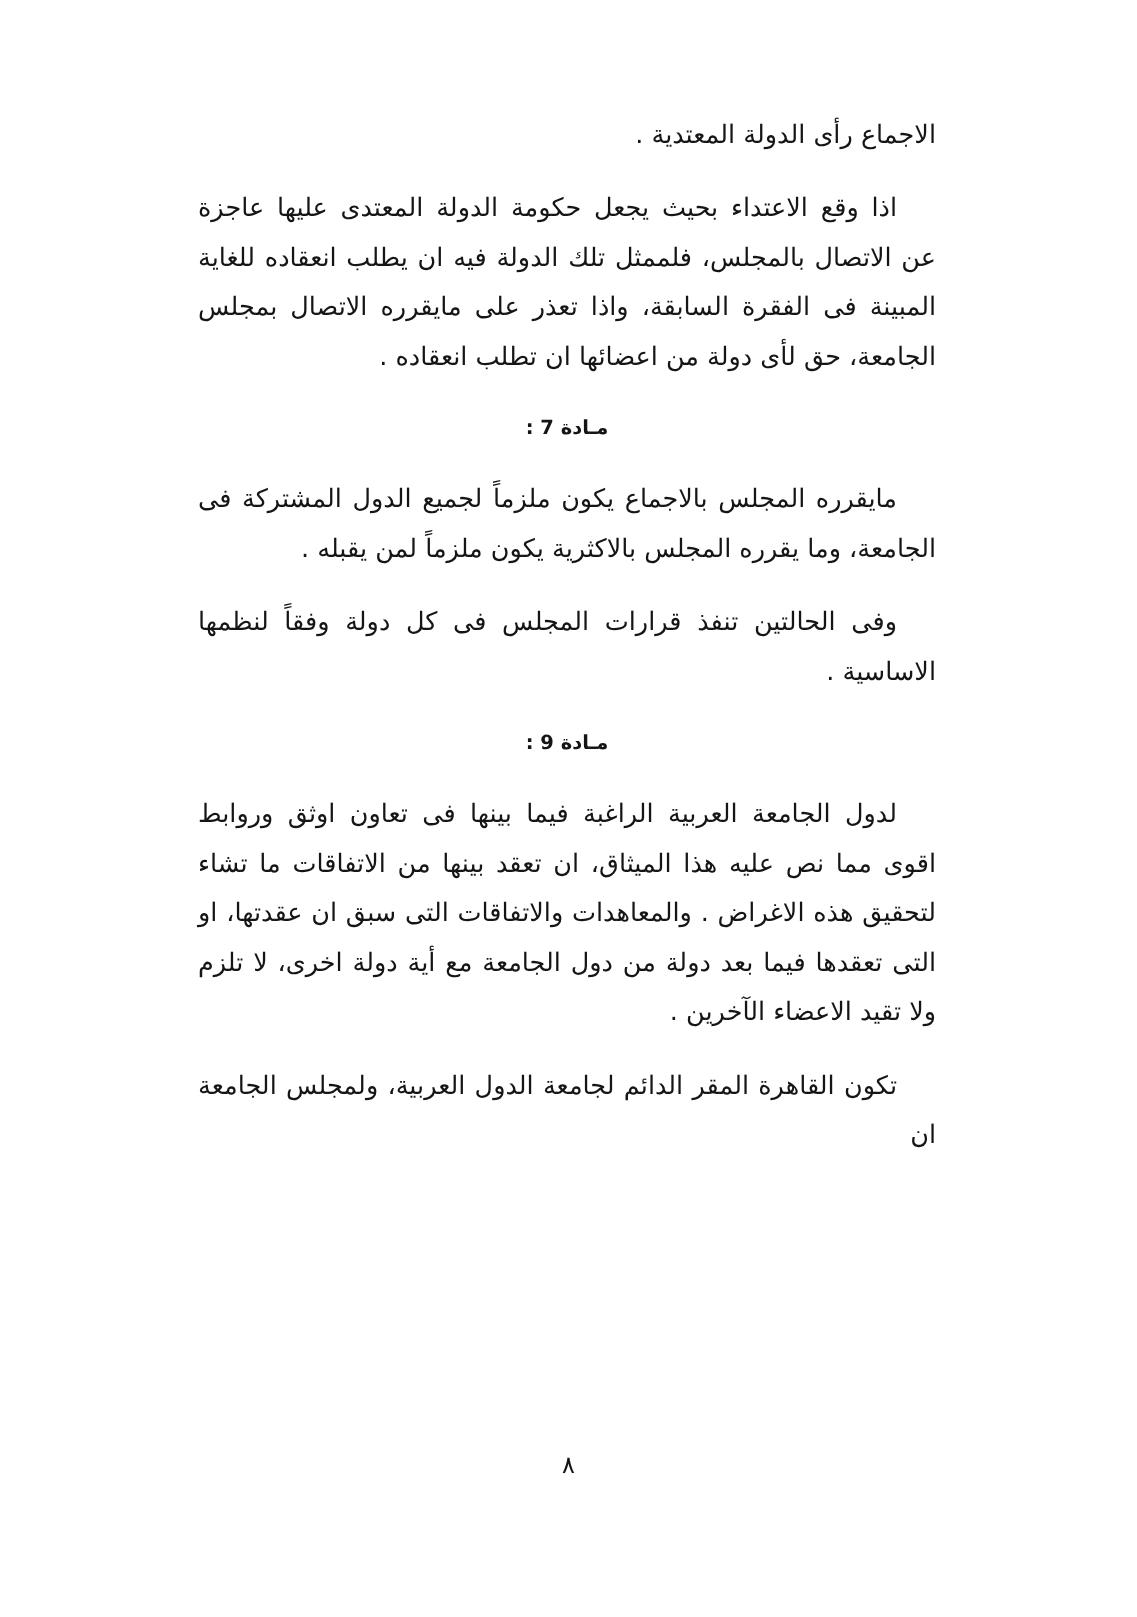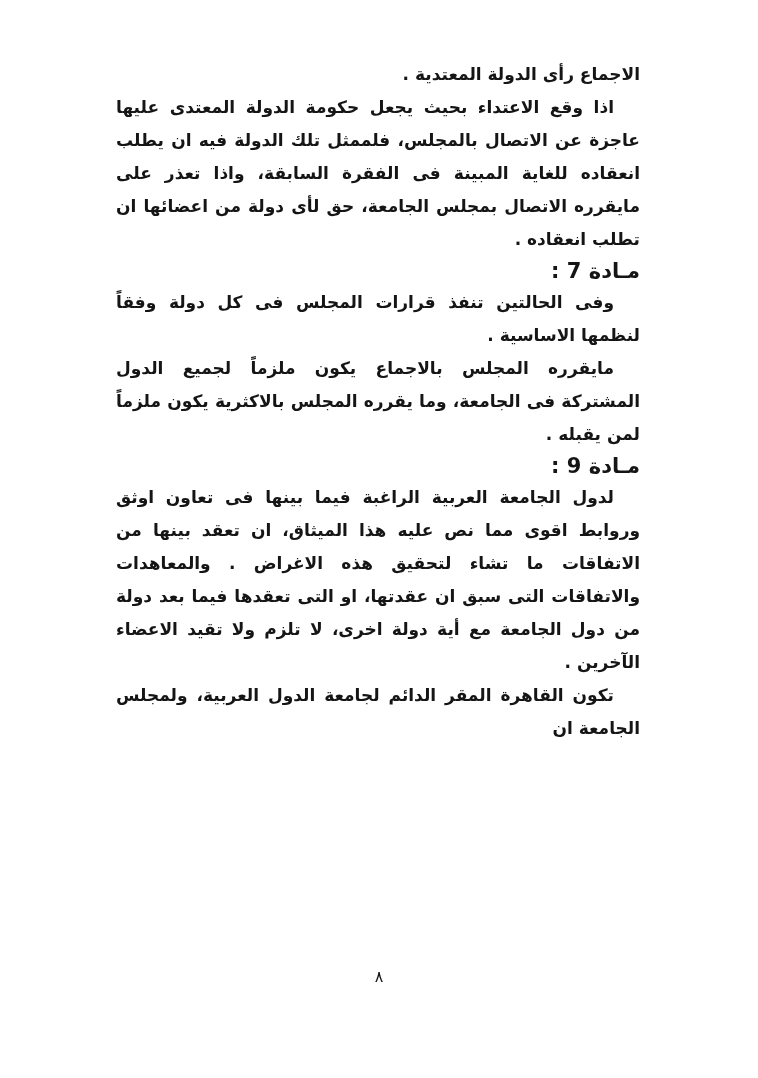--- a/index.html
+++ b/index.html
@@ -25,38 +25,37 @@
     top: 58px;
     right: 118px;
     left: 116px;
     direction: rtl;
     text-align: justify;
     font-size: 17px;
     line-height: 33px;
     letter-spacing: 0.1px;
   }
   .text-column p {
-    margin: 0;
-    font-weight: bold;
+    margin: 16px;
   }
   .continuation-line {
     text-align: right;
     margin-bottom: 6px;
   }
   .para {
     margin-top: 8px;
   }
   .indent {
     text-indent: 26px;
   }
   .article-heading {
     font-weight: bold;
-    font-size: 21px;
+    font-size: 13px;
     line-height: 30px;
-    text-align: right;
+    text-align: center;
     margin: 22px 0 12px 0;
   }
   .page-number {
     position: absolute;
     bottom: 92px;
     left: 0;
     right: 0;
     text-align: center;
     font-size: 16px;
     color: #151515;
@@ -69,23 +68,23 @@
 <div class="page">
 
   <div class="text-column">
 
     <p class="continuation-line">الاجماع رأى الدولة المعتدية .</p>
 
     <p class="para indent">اذا وقع الاعتداء بحيث يجعل حكومة الدولة المعتدى عليها عاجزة عن الاتصال بالمجلس، فلممثل تلك الدولة فيه ان يطلب انعقاده للغاية المبينة فى الفقرة السابقة، واذا تعذر على مايقرره الاتصال بمجلس الجامعة، حق لأى دولة من اعضائها ان تطلب انعقاده .</p>
 
     <p class="article-heading">مـادة 7 :</p>
 
+    <p class="para indent">مايقرره المجلس بالاجماع يكون ملزماً لجميع الدول المشتركة فى الجامعة، وما يقرره المجلس بالاكثرية يكون ملزماً لمن يقبله .</p>
+
     <p class="para indent">وفى الحالتين تنفذ قرارات المجلس فى كل دولة وفقاً لنظمها الاساسية .</p>
-
-    <p class="para indent">مايقرره المجلس بالاجماع يكون ملزماً لجميع الدول المشتركة فى الجامعة، وما يقرره المجلس بالاكثرية يكون ملزماً لمن يقبله .</p>
 
     <p class="article-heading">مـادة 9 :</p>
 
 
 
     <p class="para indent">لدول الجامعة العربية الراغبة فيما بينها فى تعاون اوثق وروابط اقوى مما نص عليه هذا الميثاق، ان تعقد بينها من الاتفاقات ما تشاء لتحقيق هذه الاغراض . والمعاهدات والاتفاقات التى سبق ان عقدتها، او التى تعقدها فيما بعد دولة من دول الجامعة مع أية دولة اخرى، لا تلزم ولا تقيد الاعضاء الآخرين .</p>
 
 
     <p class="para indent">تكون القاهرة المقر الدائم لجامعة الدول العربية، ولمجلس الجامعة ان</p>
 

